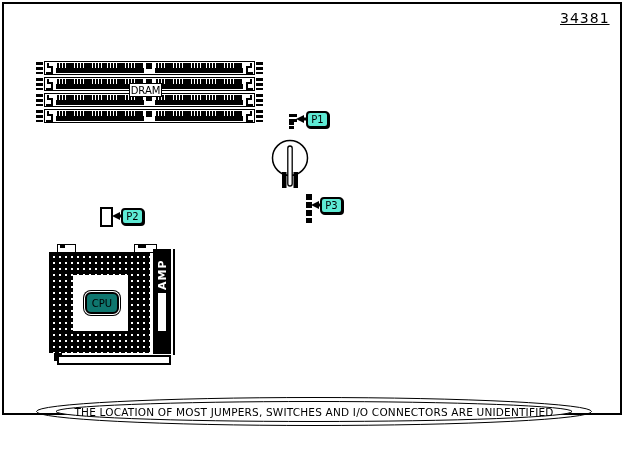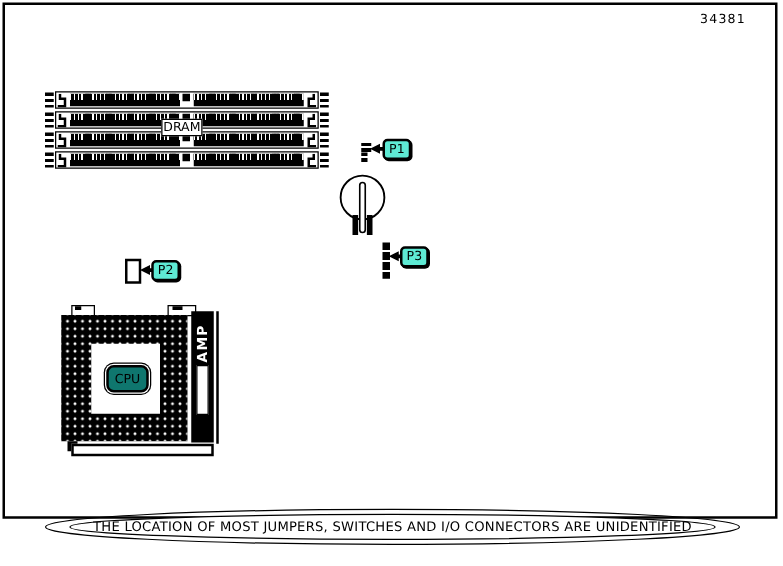--- a/index.html
+++ b/index.html
@@ -4,24 +4,24 @@
 <style>
   * { box-sizing: border-box; margin: 0; padding: 0; }
   html,body { background:#fff; }
   body { font-family: "DejaVu Sans", "Liberation Sans", sans-serif; color:#000; }
   #page { position:relative; width:626px; height:453px; background:#fff; overflow:hidden; }
 
   
   #frame { position:absolute; left:2px; top:2px; width:620px; height:413px; border:2px solid #000; }
 
   
-  #partnum { position:absolute; left:560px; top:10px; width:48px; font-size:10px; letter-spacing:1px; }
-
-  
-  #dram { position:absolute; left:36px; top:61px; width:227px; height:62px;margin-top:12px; }
+  #partnum { position:absolute; left:560px; top:10px; width:48px; font-size:14px; letter-spacing:1px;text-decoration:underline; }
+
+  
+  #dram { position:absolute; left:36px; top:61px; width:227px; height:62px; }
   .slot { position:absolute; left:0; width:227px; height:14px; }
   .slot.s1{top:0} .slot.s2{top:16px} .slot.s3{top:32px} .slot.s4{top:48px}
   .bracket { position:absolute; top:1px; width:7px; height:12px;
              background:repeating-linear-gradient(to bottom,#000 0 3px,#fff 3px 5px); }
   .bracket.L{left:0} .bracket.R{right:0}
   .slot-body { position:absolute; left:8px; top:0; width:211px; height:14px;
                border:1px solid #000; background:#fff; }
   .clip { position:absolute; top:1px; width:9px; height:11px; }
   .clip.L{left:1px} .clip.R{right:1px; transform:scaleX(-1); }
   .pinbar { position:absolute; top:1px; width:88px; height:10px; background-color:#000;
@@ -77,21 +77,21 @@
               writing-mode:vertical-rl; transform:rotate(180deg);
               color:#fff; font-size:11px; font-weight:bold; letter-spacing:1px; }
   #amp-slot { position:absolute; left:157px; top:292px; width:10px; height:40px;
               background:#fff; border:1px solid #000; }
   #amp-line { position:absolute; left:173px; top:249px; width:2px; height:106px; background:#000; }
   #lever-notch { position:absolute; left:54px; top:353px; width:8px; height:8px; background:#000; }
   #lever { position:absolute; left:57px; top:355px; width:114px; height:10px;
            border:2px solid #000; background:#fff; }
 
   
-  #caption { position:absolute; left:34px; top:405px; width:560px; height:34px; }
+  #caption { position:absolute; left:34px; top:395px; width:560px; height:34px; }
   #caption svg { position:absolute; left:0; top:0; }
   #caption-text { position:absolute; left:0; top:0; width:560px; height:33px;
                   display:flex; align-items:center; justify-content:center;
                   font-size:10.5px; letter-spacing:0.2px; white-space:nowrap; }
 </style>
 </head>
 <body>
 
 <div id="page">
 

